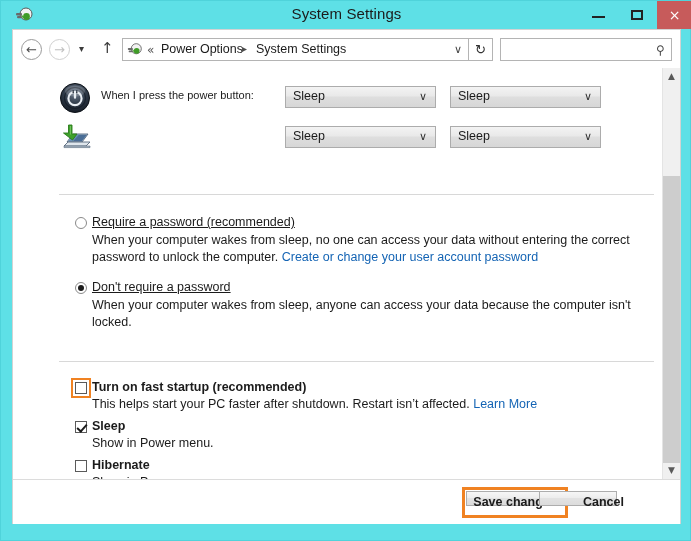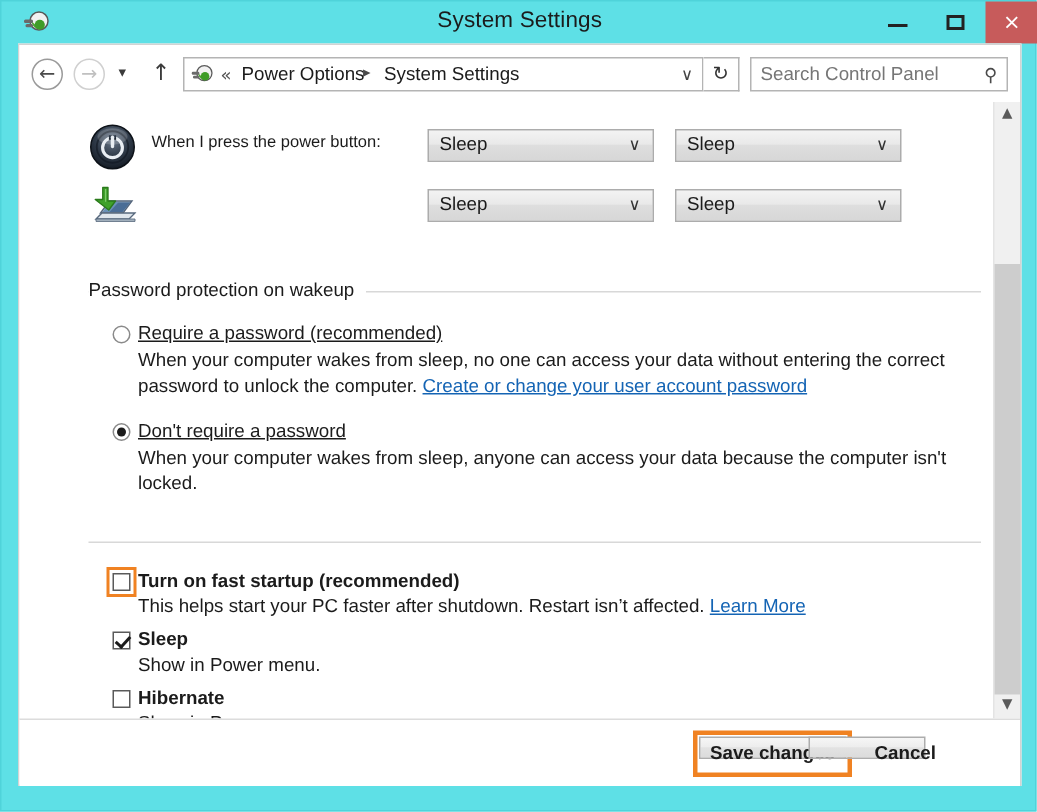--- a/index.html
+++ b/index.html
@@ -333,21 +333,20 @@
     position: absolute;
     left: 79px;
     top: 17px;
     width: 545px;
     font-size: 12.5px;
     color: #1b1b1b;
     line-height: 17px;
   }
   .link {
     color: #1464b4;
-    text-decoration: underline;
     cursor: pointer;
   }
 
   
   .checkbox {
     position: absolute;
     left: 62px; top: 2px;
     width: 12px; height: 12px;
     border: 1px solid #5a5a5a;
     background: #fff;
@@ -497,21 +496,20 @@
         <div class="addr-chev">«</div>
         <div class="addr-crumb1">Power Options</div>
         <div class="addr-sep">▸</div>
         <div class="addr-crumb2">System Settings</div>
         <div class="addr-dropdown">∨</div>
       </div>
 
       <div class="refresh-btn">↻</div>
 
       <div class="searchbox">
-        <div class="search-input">Search Control Panel</div>
         <div class="search-icon">⚲</div>
       </div>
     </div>
 
     <div class="content-viewport">
       <div class="content">
 
         <div class="setting-row" style="top:12px;">
           <div class="row-icon">
             <svg width="32" height="32" viewBox="0 0 32 32">
@@ -559,21 +557,20 @@
             <span class="combo-arrow">∨</span>
           </div>
           <div class="combo combo-b">
             <span class="combo-text">Sleep</span>
             <span class="combo-arrow">∨</span>
           </div>
         </div>
 
         <div class="section" style="top:118px;">
           <div class="section-rule"></div>
-          <div class="section-title">Password protection on wakeup</div>
         </div>
 
         <div class="option" style="top:147px;">
           <div class="radio"></div>
           <div class="option-title">Require a password (recommended)</div>
           <div class="option-desc"><span>When your computer wakes from sleep, no one can access your data without entering the correct password to unlock the computer. </span><span class="link">Create or change your user account password</span></div>
         </div>
 
         <div class="option" style="top:212px;">
           <div class="radio checked"></div>

